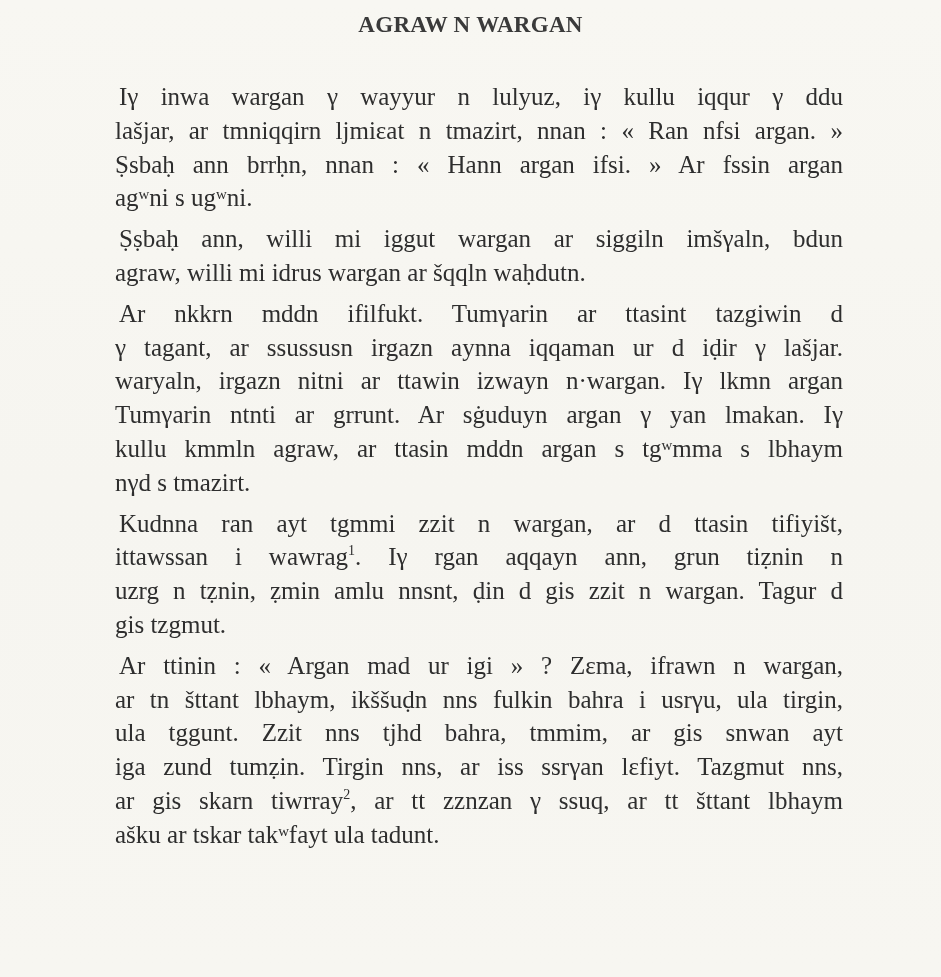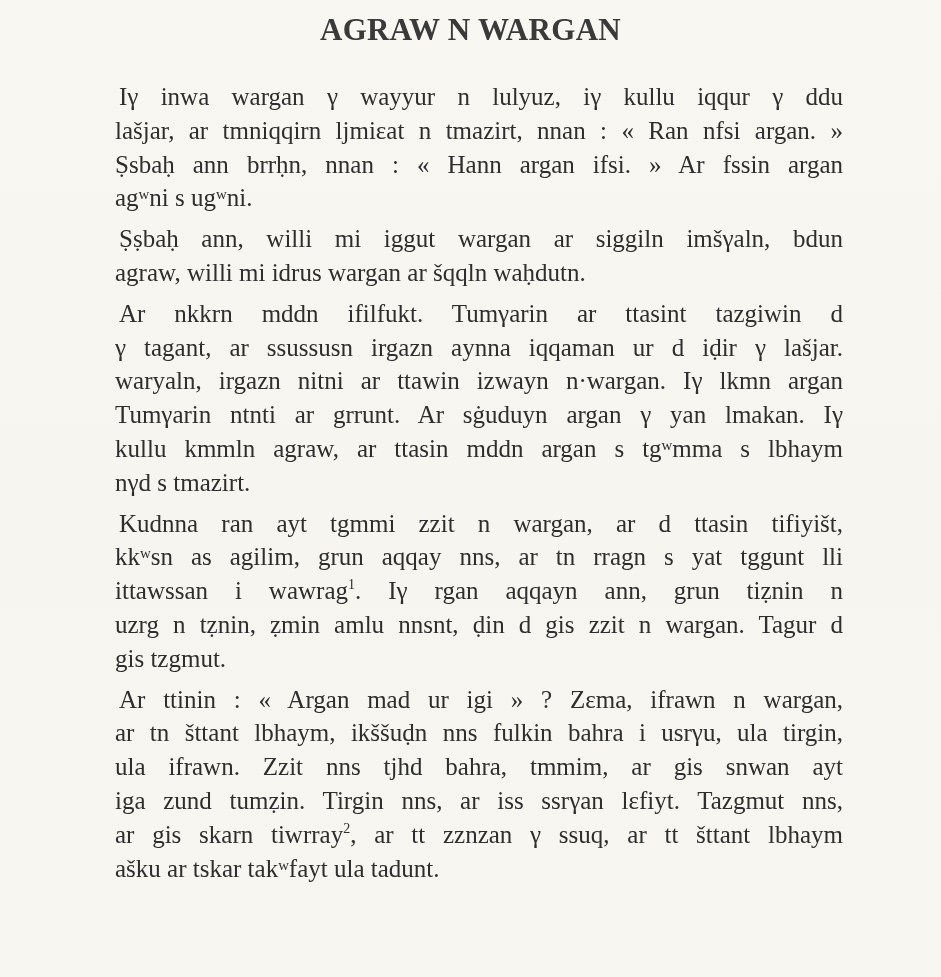--- a/index.html
+++ b/index.html
@@ -21,21 +21,21 @@
       background: linear-gradient(180deg, #f8f7f2 0%, #f6f5f0 50%, #f7f6f1 100%);
     }
     .title {
       position: absolute;
       top: 12px;
       left: 0;
       width: 941px;
       text-align: center;
       font-family: "Liberation Serif", "DejaVu Serif", serif;
       font-weight: bold;
-      font-size: 31px;
+      font-size: 23px;
       letter-spacing: 0.3px;
       color: #3a3a3a;
       margin: 0;
     }
     .text-block {
       position: absolute;
       top: 80px;
       left: 115px;
       width: 728px;
       font-family: "Liberation Serif", "DejaVu Serif", serif;
@@ -89,29 +89,28 @@
       <span class="line first">Ar nkkrn mddn ifilfukt. Tumγarin ar ttasint tazgiwin d</span>
       <span class="line">γ tagant, ar ssussusn irgazn aynna iqqaman ur d iḍir γ lašjar.</span>
       <span class="line">waryaln, irgazn nitni ar ttawin izwayn n·wargan. Iγ lkmn argan</span>
       <span class="line">Tumγarin ntnti ar grrunt. Ar sġuduyn argan γ yan lmakan. Iγ</span>
       <span class="line">kullu kmmln agraw, ar ttasin mddn argan s tgʷmma s lbhaym</span>
       <span class="line last">nγd s tmazirt.</span>
     </div>
 
     <div class="para">
       <span class="line first">Kudnna ran ayt tgmmi zzit n wargan, ar d ttasin tifiyišt,</span>
-      <span class="line">kkʷsn as agilim, grun aqqay nns, ar tn rragn s yat tggunt lli</span>
       <span class="line">ittawssan i wawrag<sup>1</sup>. Iγ rgan aqqayn ann, grun tiẓnin n</span>
       <span class="line">uzrg n tẓnin, ẓmin amlu nnsnt, ḍin d gis zzit n wargan. Tagur d</span>
       <span class="line last">gis tzgmut.</span>
     </div>
 
     <div class="para">
       <span class="line first">Ar ttinin : « Argan mad ur igi » ? Zεma, ifrawn n wargan,</span>
       <span class="line">ar tn šttant lbhaym, ikššuḍn nns fulkin bahra i usrγu, ula tirgin,</span>
-      <span class="line">ula ifrawn. Zzit nns tjhd bahra, tmmim, ar gis snwan ayt</span>
+      <span class="line">ula tggunt. Zzit nns tjhd bahra, tmmim, ar gis snwan ayt</span>
       <span class="line">iga zund tumẓin. Tirgin nns, ar iss ssrγan lεfiyt. Tazgmut nns,</span>
       <span class="line">ar gis skarn tiwrray<sup>2</sup>, ar tt zznzan γ ssuq, ar tt šttant lbhaym</span>
       <span class="line last">ašku ar tskar takʷfayt ula tadunt.</span>
     </div>
 
   </div>
 </div>
 
 </body></html>

